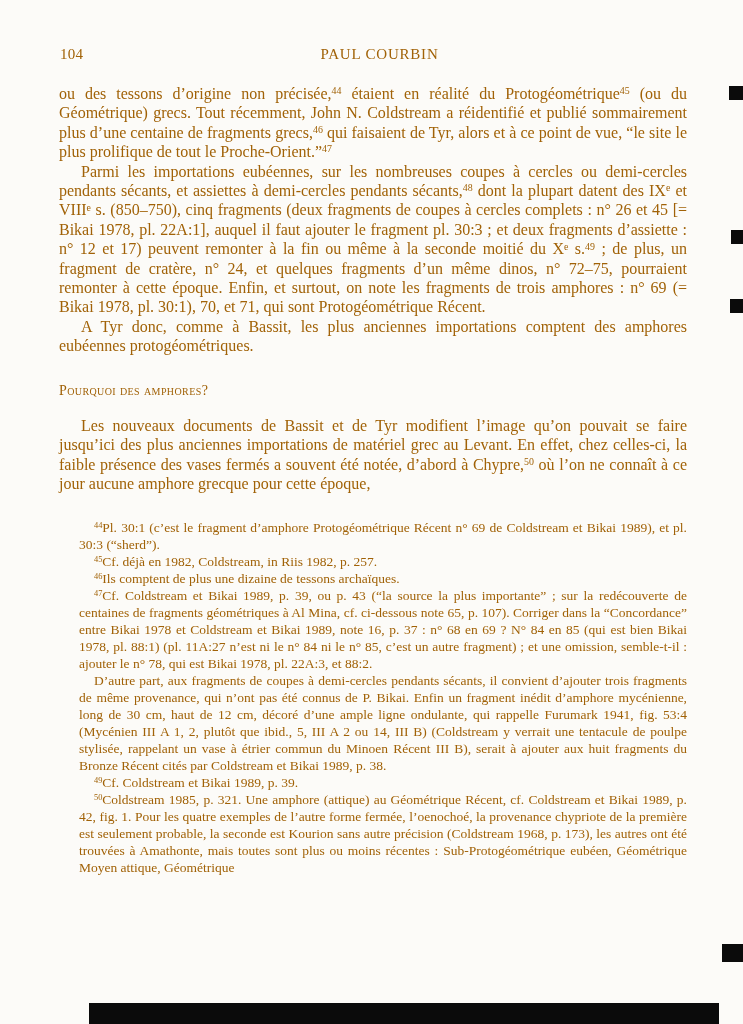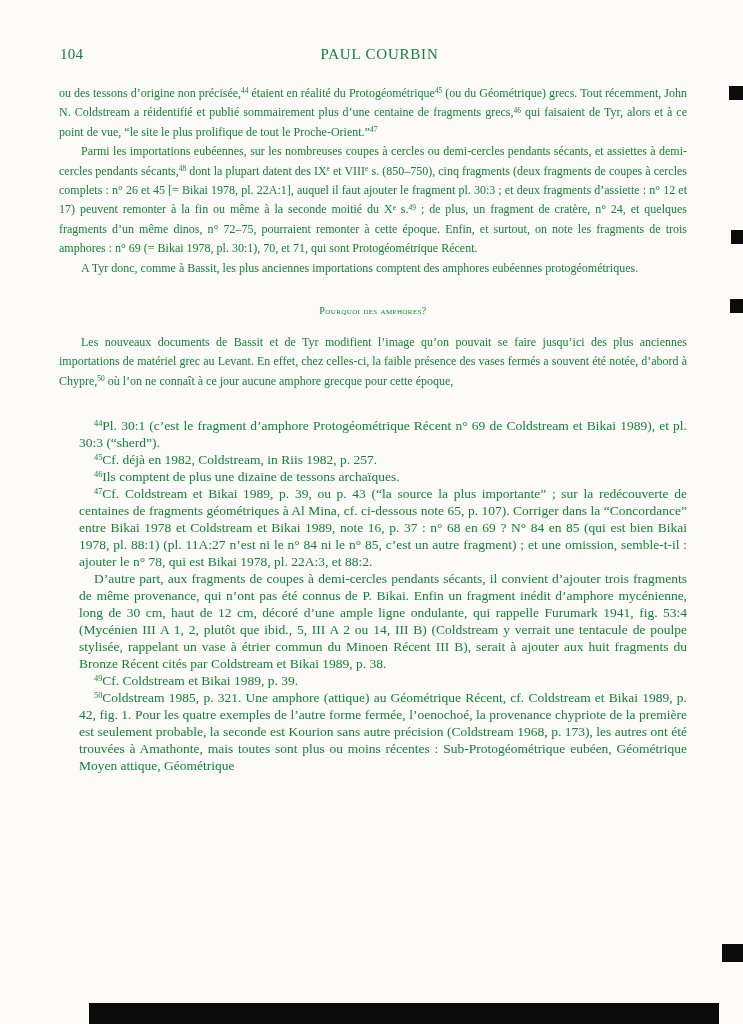--- a/index.html
+++ b/index.html
@@ -1,32 +1,32 @@
 <!DOCTYPE html>
 <html><head>
 <meta charset="utf-8">
 <style>
   * { margin:0; padding:0; box-sizing:border-box; }
   html, body { width:743px; height:1024px; }
   body { font-family:"Liberation Serif", serif; background:#ffffff; }
   .page {
     position:relative; width:743px; height:1024px;
-    background:#fcfbf8; color:#15803d; overflow:hidden;
+    background:#fcfbf8; color:#a16207; overflow:hidden;
   }
   .content { position:absolute; top:46px; left:59px; width:628px; }
   .running-header { position:relative; height:19px; margin-bottom:19px; font-size:15px; }
   .page-num { position:absolute; left:1px; top:0; letter-spacing:0.3px; }
   .running-head { position:absolute; left:13px; right:0; top:0; text-align:center; letter-spacing:0.8px; }
   .body-text p.body-para {
-    font-size:12px; line-height:19.4px; text-align:justify; margin:0;
+    font-size:16px; line-height:19.4px; text-align:justify; margin:0;
   }
   p.indent { text-indent:22px; }
   .section-heading {
-    font-size:10px; font-weight:normal; font-variant:small-caps;
-    letter-spacing:0.4px; margin-top:27px; margin-bottom:17px;text-align:center;
+    font-size:14px; font-weight:normal; font-variant:small-caps;
+    letter-spacing:0.4px; margin-top:27px; margin-bottom:17px;
   }
   .footnotes { margin-top:26px;margin-left:20px; }
   .footnotes p.fn-para {
     font-size:13.5px; line-height:17px; text-align:justify; margin:0; text-indent:15px;
   }
   .sup {
     display:inline-block; font-size:0.62em; position:relative; top:-0.48em;
     line-height:0; text-indent:0;
   }
   .it { }

